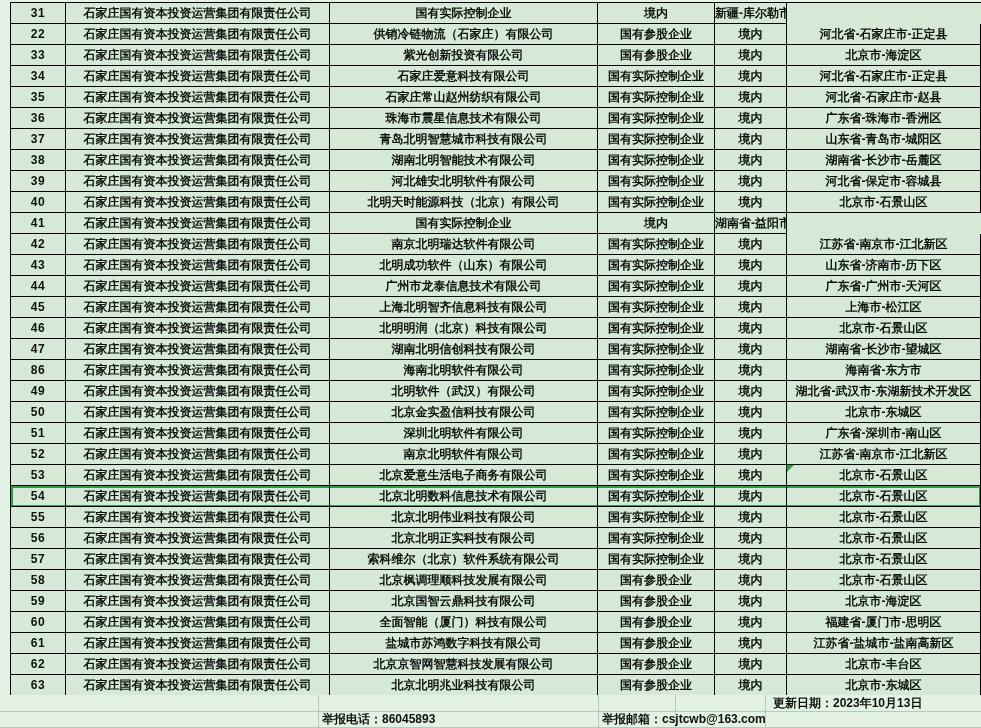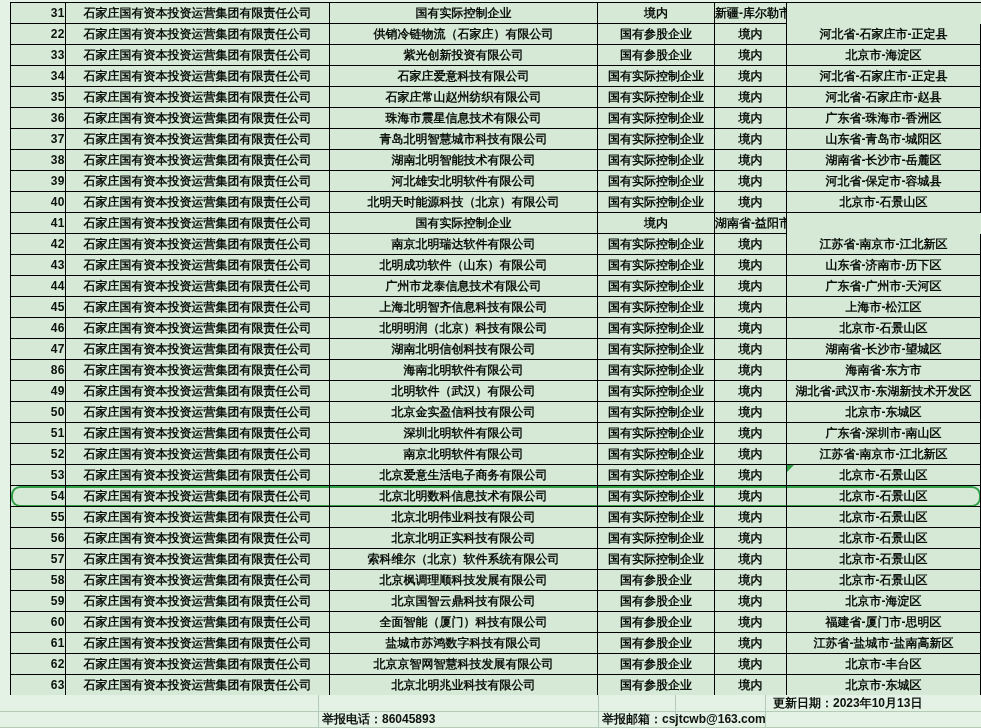--- a/index.html
+++ b/index.html
@@ -27,36 +27,35 @@
   }
   .row {
     display: grid;
     grid-template-columns: 55px 264px 268px 117px 72px 194px;
     height: 21px;
   }
   .row.selected {
     box-shadow: inset 0 0 0 2px var(--selection-green, #2f9e44);
     position: relative;
     z-index: 2;
-    border-radius: 9px;
   }
   .cell {
     box-sizing: border-box;
     border-right: 1px solid var(--border-black, #000);
     border-bottom: 1px solid var(--border-black, #000);
     height: 21px;
     line-height: 20px;
     font-size: 12px;
     font-weight: 600;
     text-align: center;
     white-space: nowrap;
     overflow: hidden;
     position: relative;
   }
-  .c-num { letter-spacing: 0.5px; text-align: right; }
+  .c-num { letter-spacing: 0.5px; }
   .c-location .flag { display: none; }
   .c-location.flagged .flag {
     display: block;
     position: absolute;
     left: 0;
     top: 0;
     width: 0;
     height: 0;
     border-top: 7px solid var(--selection-green, #2f9e44);
     border-right: 7px solid transparent;

